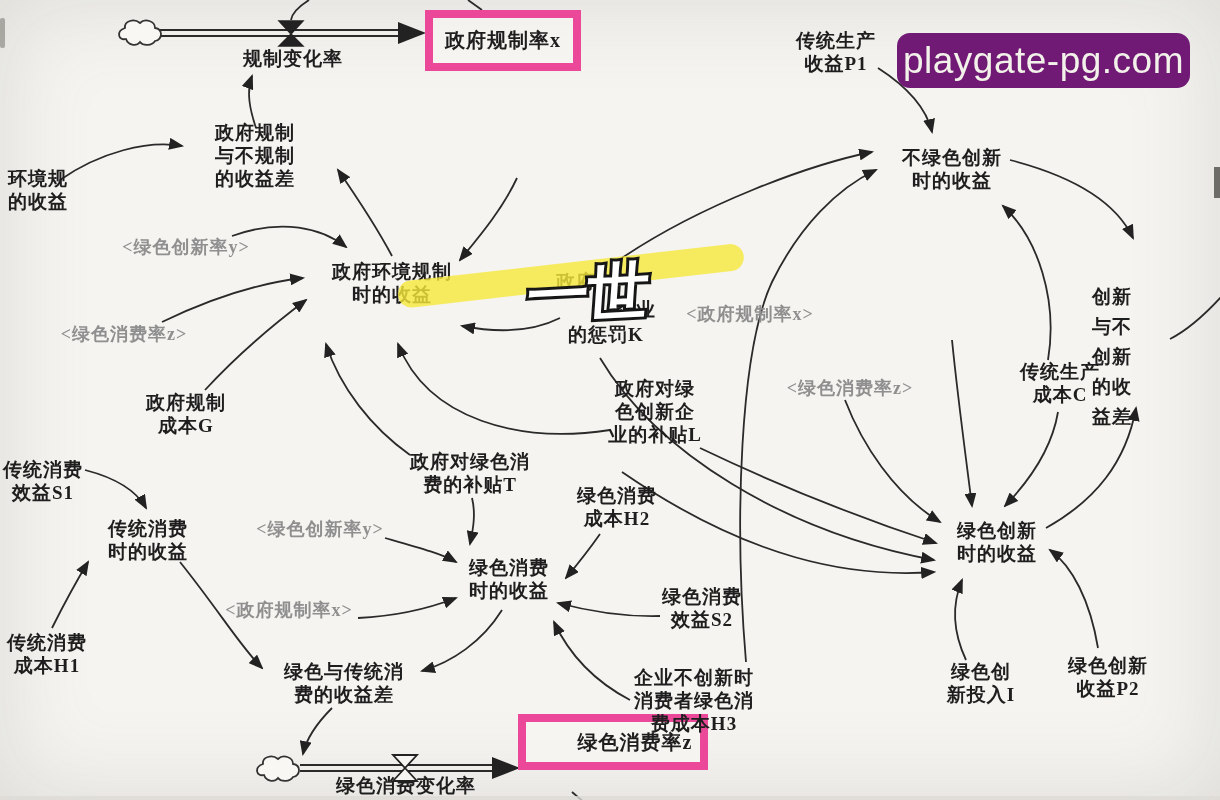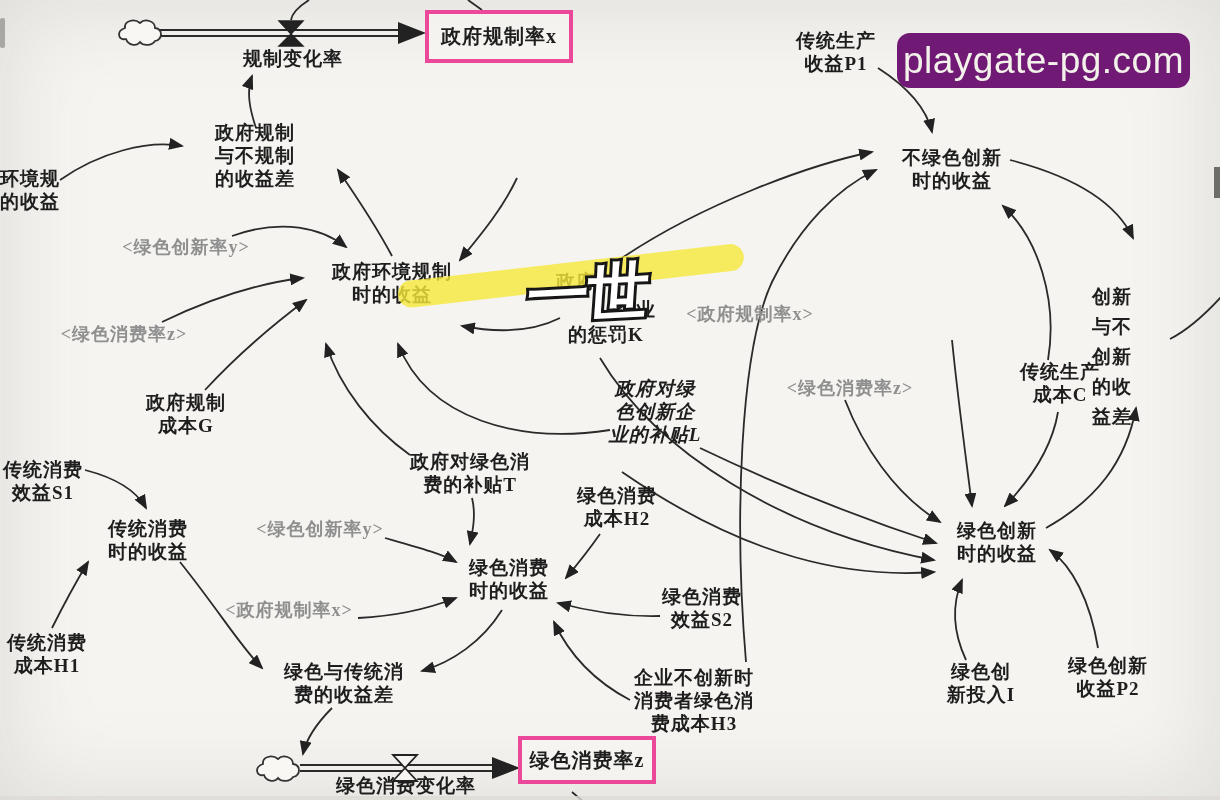--- a/index.html
+++ b/index.html
@@ -12,21 +12,21 @@
   #arrows{position:absolute;left:0;top:0;z-index:1;}
   #nodes-layer{position:absolute;left:0;top:0;width:100%;height:100%;z-index:2;}
   .node{
     position:absolute;transform:translateX(-50%);text-align:center;
     font-weight:bold;font-size:19px;line-height:23px;color:#1e1e1e;
     white-space:nowrap;letter-spacing:1px;
   }
   .node.left{transform:none;text-align:left;}
   .node.gray{color:#8f8f8f;font-weight:bold;font-size:18px;}
   .stockbox{
-    position:absolute;z-index:2;border:4px solid #ec4899;background:rgba(248,247,244,.6);
+    position:absolute;z-index:2;border:8px solid #ec4899;background:rgba(248,247,244,.6);
     display:flex;align-items:center;justify-content:center;
     font-weight:bold;font-size:20px;color:#1e1e1e;letter-spacing:1px;
   }
   #highlight-stripe{
     position:absolute;z-index:3;left:398px;top:282px;width:348px;height:27px;
     border-radius:14px;transform:rotate(-6.5deg);transform-origin:left center;
     opacity:.8;
   }
   #highlight-text{
     position:absolute;z-index:4;left:527px;top:252px;
@@ -113,27 +113,27 @@
     <polygon points="492,757 520,768 492,779" fill="#222"></polygon>
 
     <path d="M279,21 L303,21 L291,34 Z M279,46 L303,46 L291,34 Z" fill="#222" stroke="#222" stroke-width="1.4"></path>
     <path d="M393,755 L417,755 L405,768 Z M393,781 L417,781 L405,768 Z" fill="#f6f5f2" stroke="#222" stroke-width="1.8"></path>
 
     <use href="#cloud" transform="translate(142,33)" fill="#f8f7f4" stroke="#333" stroke-width="1.8"></use>
     <use href="#cloud" transform="translate(280,769)" fill="#f8f7f4" stroke="#333" stroke-width="1.8"></use>
   </svg>
 
   <div class="stockbox" style="left:425px;top:10px;width:140px;height:45px;">政府规制率x</div>
-  <div class="stockbox" style="left:518px;top:736px;width:130px;height:40px;">绿色消费率z</div>
+  <div class="stockbox" style="left:518px;top:714px;width:130px;height:40px;padding-left:44px;">绿色消费率z</div>
 
   <div class="node" style="left:293px;top:47px;">规制变化率</div>
   <div class="node" style="left:406px;top:774px;">绿色消费变化率</div>
 
   <div id="nodes-layer">
-      <div class="node left" style="left: 0px; top: 167px;">
+      <div class="node left" style="left: 8px; top: 167px;">
         <div>环境规</div>
         <div>的收益</div>
       </div>
       <div class="node" style="left: 255px; top: 121px;">
         <div>政府规制</div>
         <div>与不规制</div>
         <div>的收益差</div>
       </div>
       <div class="node gray" style="left: 186px; top: 236px;">
         <div>&lt;绿色创新率y&gt;</div>
@@ -176,21 +176,21 @@
         <div>的收</div>
         <div>益差</div>
       </div>
       <div class="node" style="left: 1060px; top: 360px;">
         <div>传统生产</div>
         <div>成本C</div>
       </div>
       <div class="node gray" style="left: 850px; top: 377px;">
         <div>&lt;绿色消费率z&gt;</div>
       </div>
-      <div class="node" style="left: 655px; top: 377px; font-style: italic;">
+      <div class="node" style="left: 655px; top: 377px;">
         <div>政府对绿</div>
         <div>色创新企</div>
         <div>业的补贴L</div>
       </div>
       <div class="node" style="left: 470px; top: 450px;">
         <div>政府对绿色消</div>
         <div>费的补贴T</div>
       </div>
       <div class="node" style="left: 617px; top: 484px;">
         <div>绿色消费</div>

